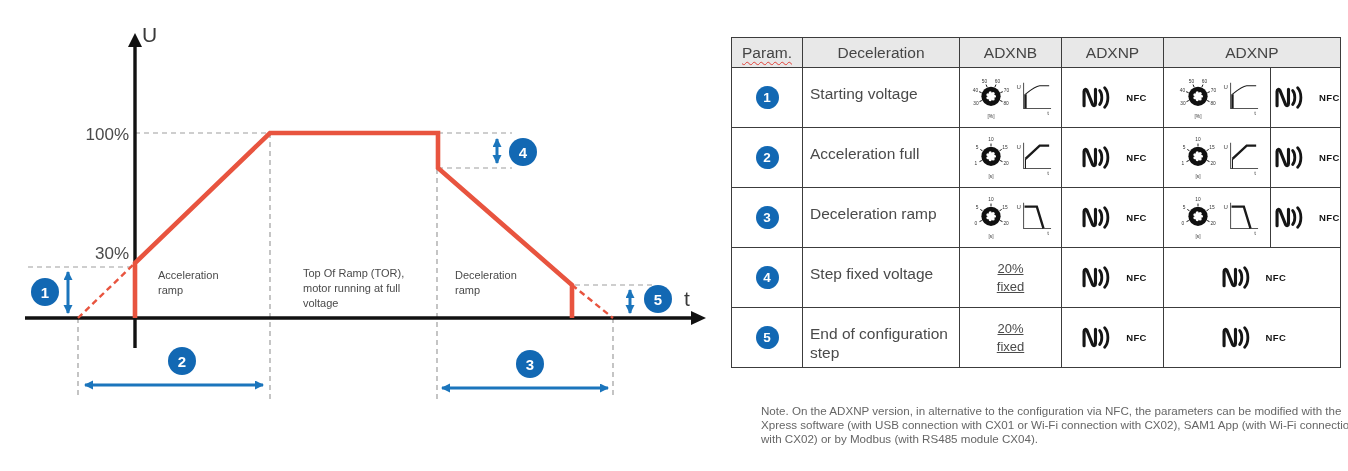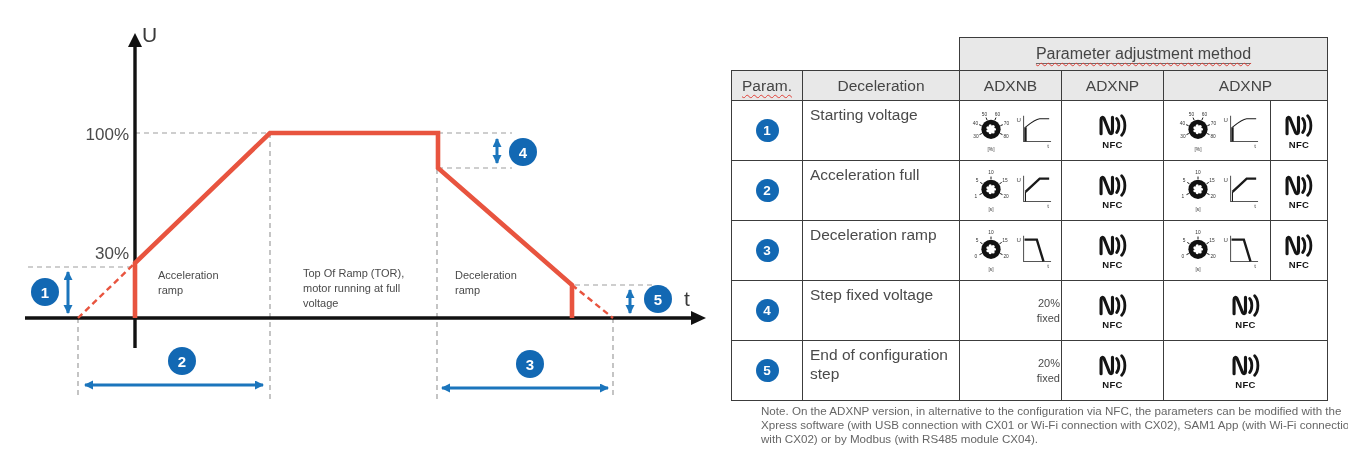--- a/index.html
+++ b/index.html
@@ -35,28 +35,28 @@
   thead tr.colsrow th{height:27px;}
   .squiggle{text-decoration-line:underline;text-decoration-style:wavy;
             text-decoration-color:var(--squiggle-red);text-decoration-thickness:1px;
             text-underline-offset:3px;}
   .solidline{border-bottom:1px solid #6b6b6b;padding-bottom:1px;}
   tbody tr{height:60px;}
   td.paramcell{text-align:center;vertical-align:middle;}
   .badge{width:23px;height:23px;border-radius:50%;background:var(--marker-blue);
          color:#fff;font-size:13.5px;font-weight:bold;line-height:23px;
          text-align:center;margin:0 auto;}
-  td.desccell{font-size:15.5px;color:#4a4a4a;padding:4px 4px 0 7px;vertical-align:top;line-height:1.23;}
+  td.desccell{font-size:15.5px;color:#4a4a4a;padding:16px 4px 0 7px;vertical-align:top;line-height:1.23;}
   td.iconcell{text-align:center;vertical-align:middle;padding:0;}
   .icons{display:flex;align-items:center;justify-content:center;gap:1px;}
   td.nfccell{text-align:center;vertical-align:middle;padding:0;}
-  .nfc{display:flex;flex-direction:column;align-items:center;justify-content:center;gap:0px;}
+  .nfc{display:flex;flex-direction:row;align-items:center;justify-content:center;gap:12px;}
   .nfclabel{font-size:9.5px;font-weight:bold;color:#141414;letter-spacing:.4px;}
-  td.fixedcell{text-align:right;vertical-align:middle;font-size:11px;color:#4a4a4a;
-               white-space:pre-line;line-height:1.35;}
+  td.fixedcell{text-align:center;vertical-align:middle;font-size:13px;color:#4a4a4a;
+               white-space:pre-line;line-height:1.35;text-decoration:underline;}
   #note{position:absolute;left:761px;top:404px;width:596px;font-size:11.6px;
         line-height:1.2;color:var(--note-gray);}
 </style>
 </head>
 <body>
 
 <svg id="diagram" width="728" height="471" viewBox="0 0 728 471" xmlns="http://www.w3.org/2000/svg">
   <defs>
     <marker id="mB" markerUnits="userSpaceOnUse" markerWidth="10" markerHeight="10" refX="8" refY="4.5" orient="auto-start-reverse">
       <path class="bhead" d="M0,0 L9,4.5 L0,9 z"></path>
@@ -141,26 +141,20 @@
   <table>
     <colgroup>
       <col style="width:71px">
         <col style="width:157px">
         <col style="width:102px">
       <col style="width:102px">
         <col style="width:107px">
         <col style="width:57px">
     </colgroup>
     <thead>
-      <tr class="spanrow">
-        <td class="noborder" colspan="2"></td>
-        <th colspan="4">
-          <span class="squiggle solidline">Parameter adjustment method</span>
-        </th>
-      </tr>
       <tr class="colsrow">
         <th><span class="squiggle">Param.</span></th>
         <th>Deceleration</th>
         <th>ADXNB</th>
         <th>ADXNP</th>
         <th colspan="2">ADXNP</th>
       </tr>
     </thead>
     <tbody>
         <tr>

